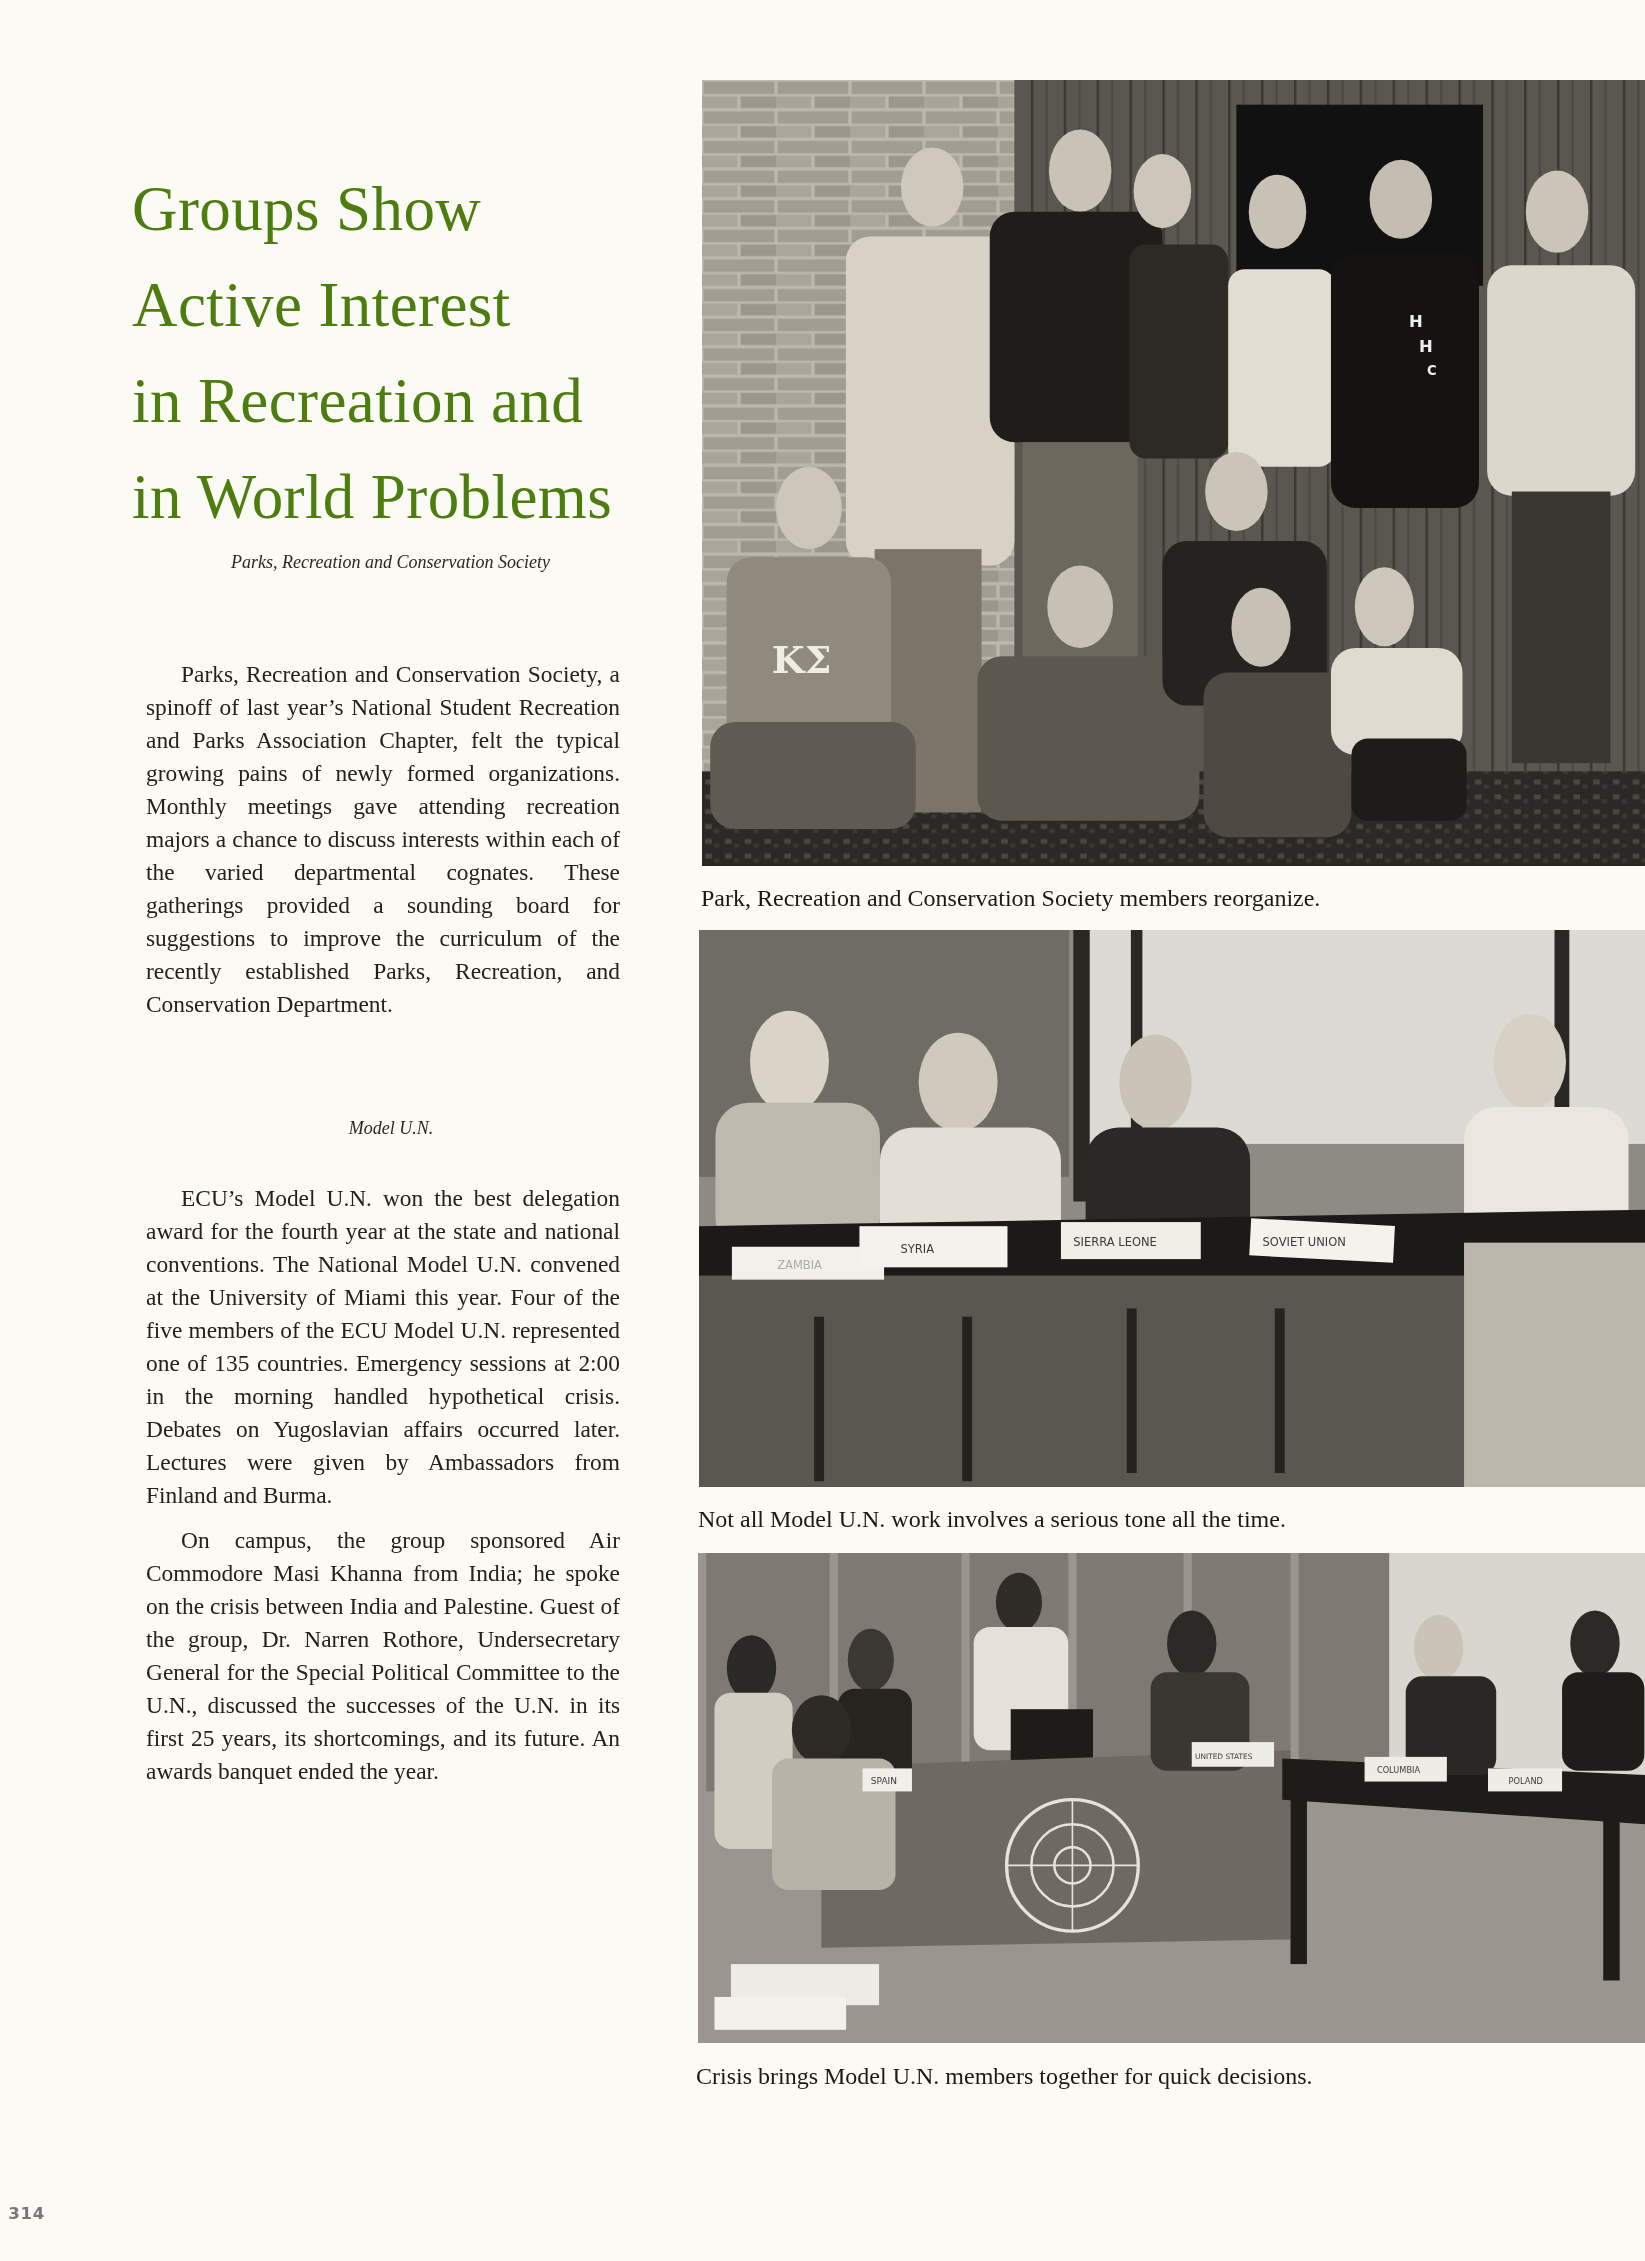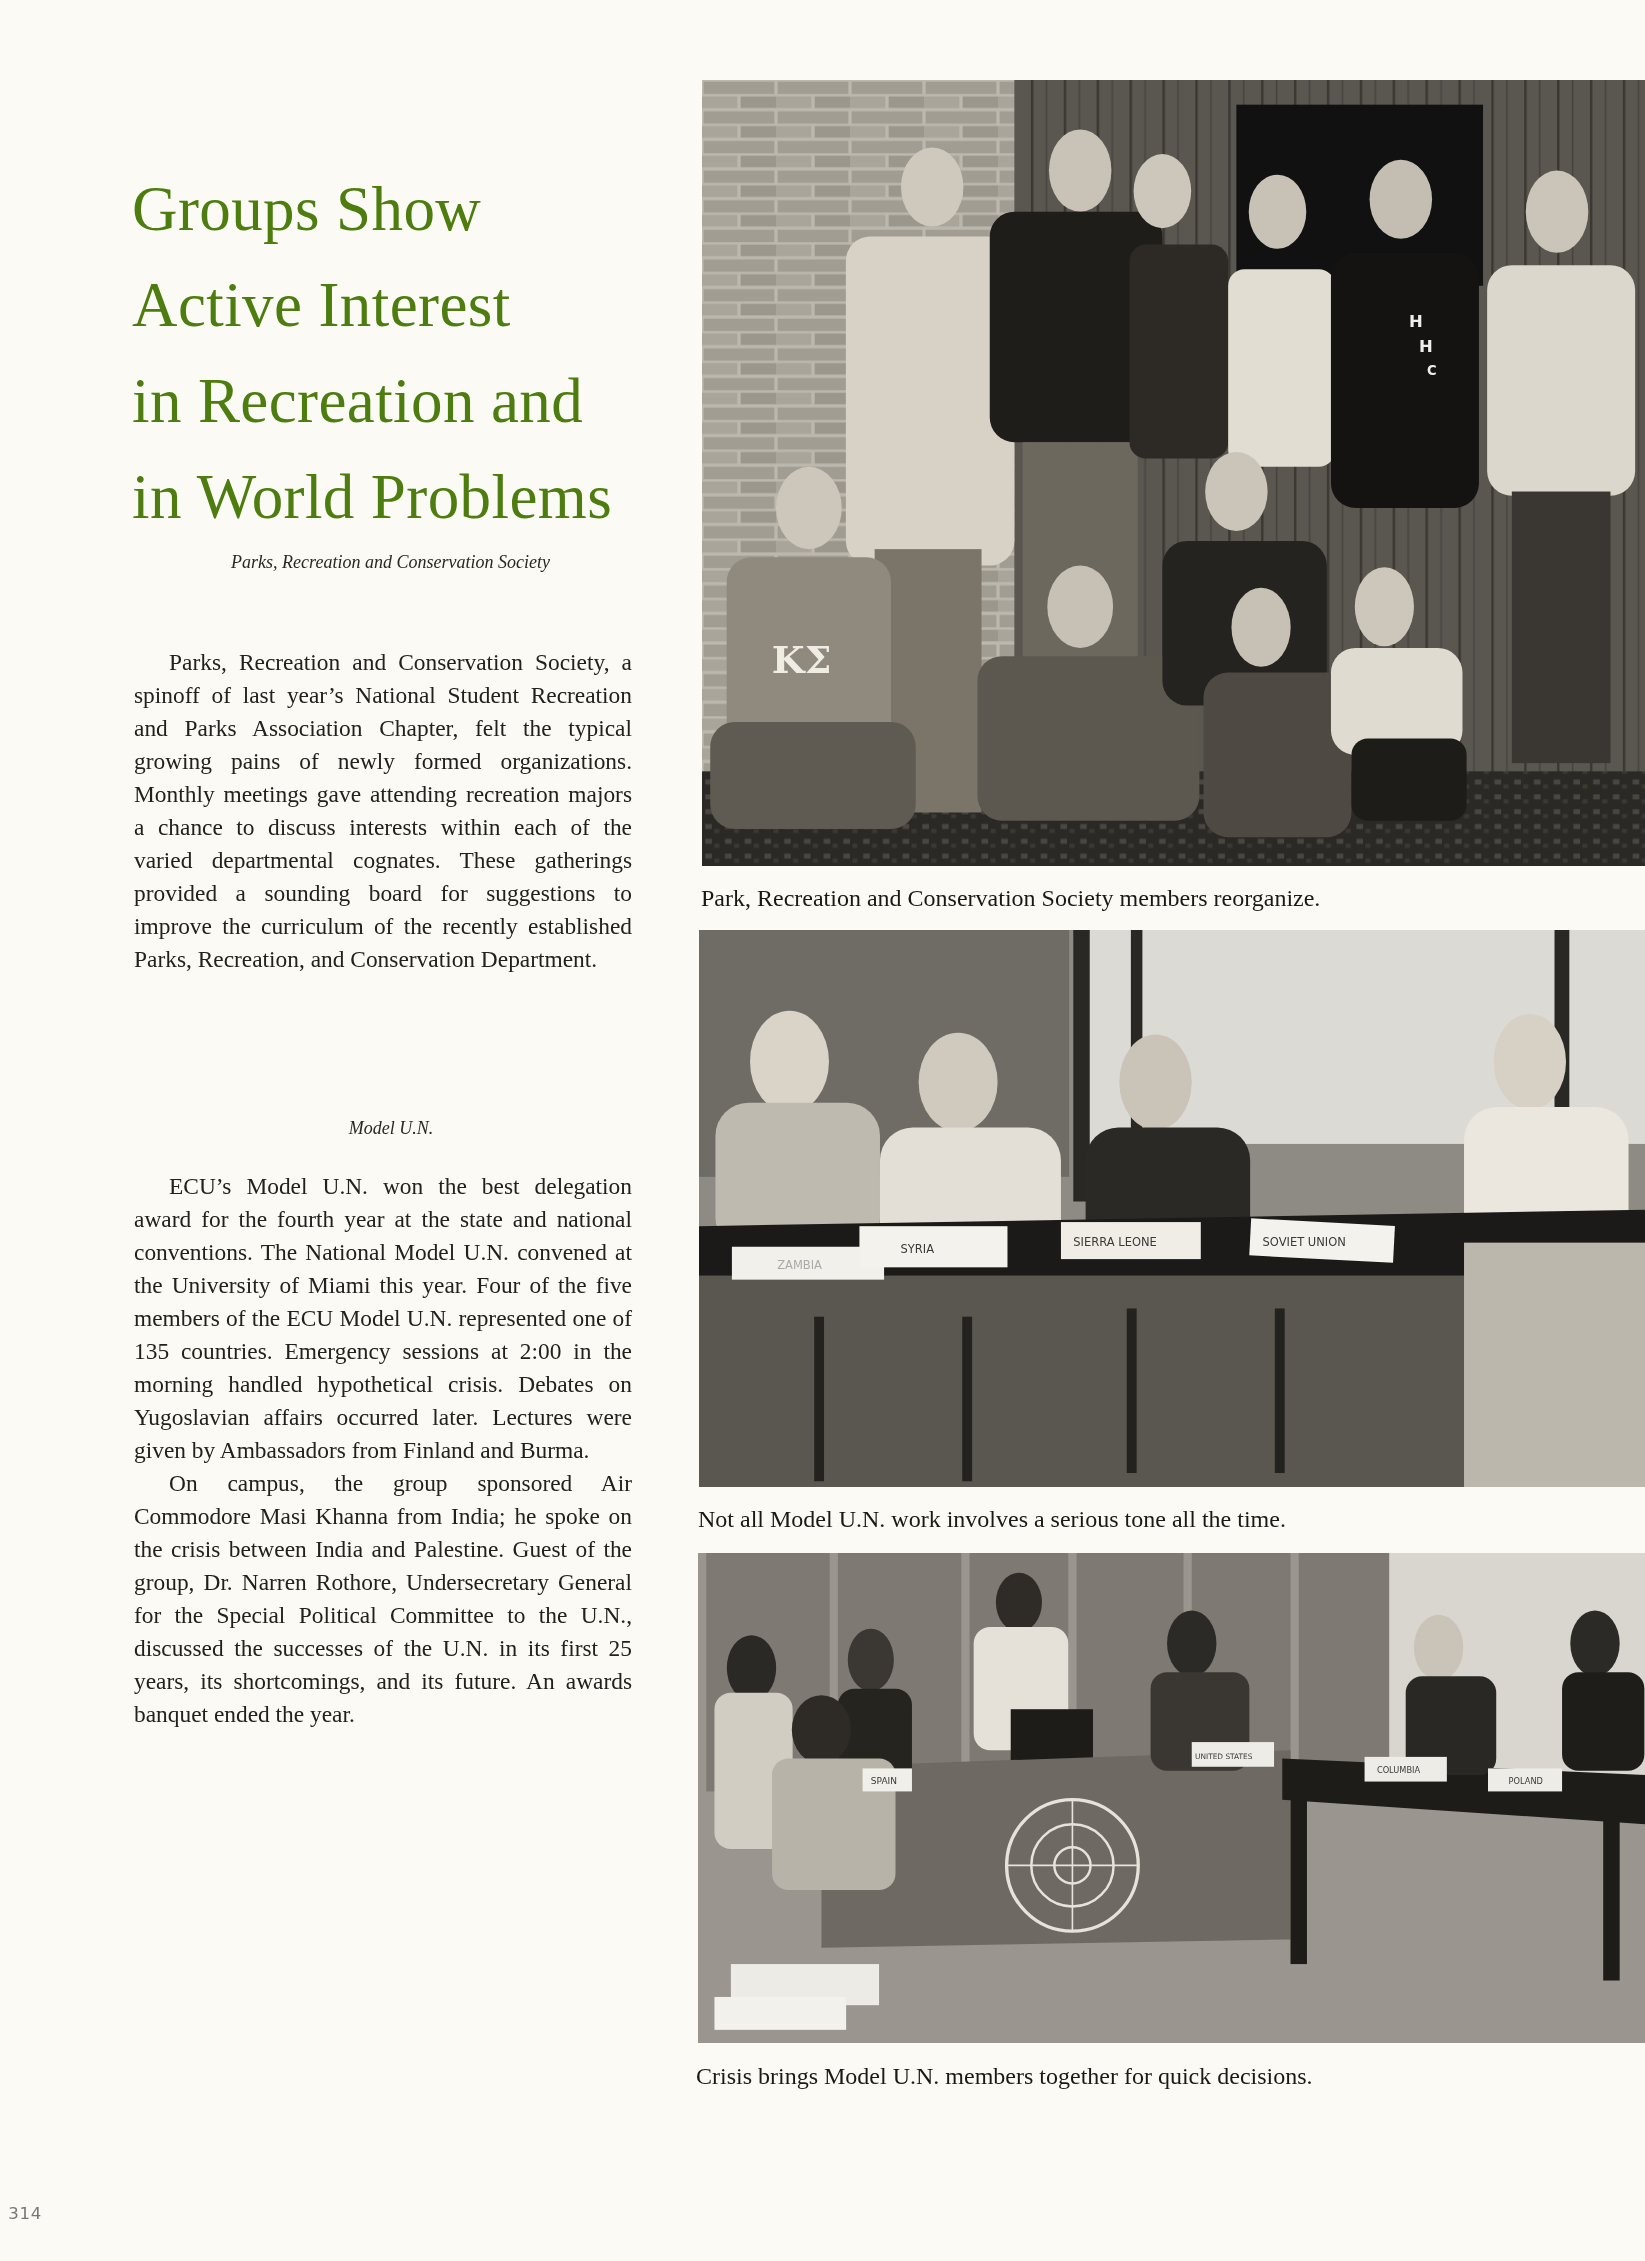--- a/index.html
+++ b/index.html
@@ -18,41 +18,42 @@
     position: absolute; text-align: center; font-style: italic;
     font-size: 18px; line-height: 33px; color: #2a2824;
   }
   .sub1 { left: 160px; top: 546px; width: 461px; }
   .sub2 { left: 247px; top: 1100px; width: 288px; margin-top: 12px; }
   .body-text {
     position: absolute; left: 134px; width: 498px;
     font-size: 23.4px; line-height: 33px; text-align: justify;
     color: #23211d; margin: 0;
   }
-  .body-text p { margin: 0; text-indent: 35px; text-align-last: left; }
+  .body-text p { margin: 12px; text-indent: 35px; text-align-last: left; }
   .b1 { top: 646px; }
   .b2 { top: 1170px; }
   .photo {
     position: absolute; overflow: hidden;
   }
   .photo svg { display: block; width: 100%; height: 100%; }
   .p1 { left: 702px; top: 80px; width: 943px; height: 786px; }
   .p2 { left: 699px; top: 930px; width: 946px; height: 557px; }
   .p3 { left: 698px; top: 1553px; width: 948px; height: 490px; }
   .caption {
     position: absolute; font-size: 24px; line-height: 30px; white-space: nowrap;
     color: #1b1916;
   }
   .c1 { left: 701px; top: 883px; }
   .c2 { left: 698px; top: 1504px; }
   .c3 { left: 696px; top: 2061px; }
   .page-num {
     position: absolute; left: 8.2px; top: 2204px;
     font-family: "DejaVu Sans", sans-serif; font-size: 16.5px; color: #777;
     letter-spacing: 0.8px;
+    font-weight: bold;
   }
   .placard {
     font-family: "DejaVu Sans", sans-serif; fill: #3a3a3a;
   }
 </style>
 </head>
 <body>
 
 <h1 class="headline">
   <span>Groups Show</span>

